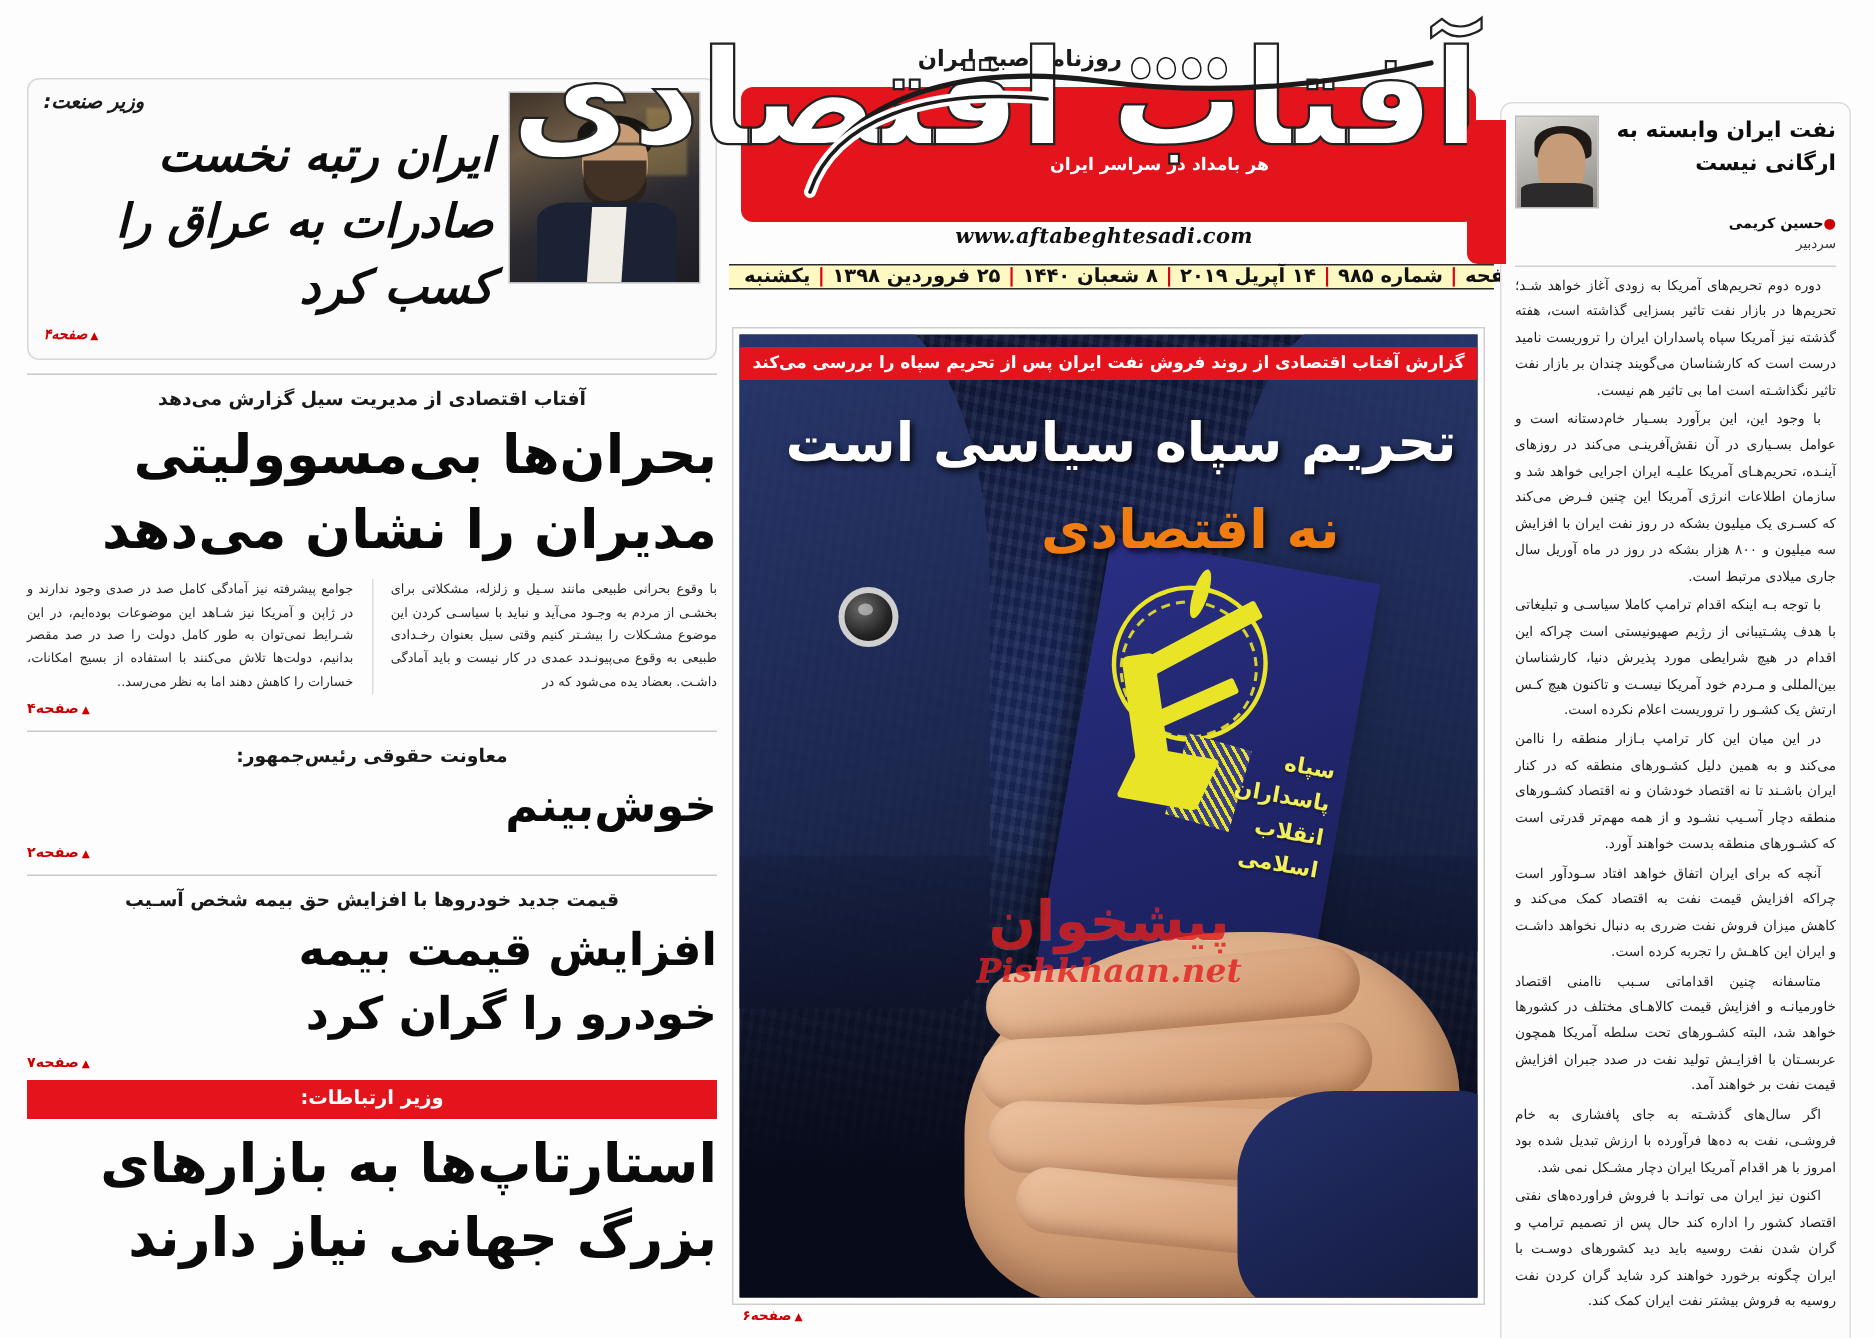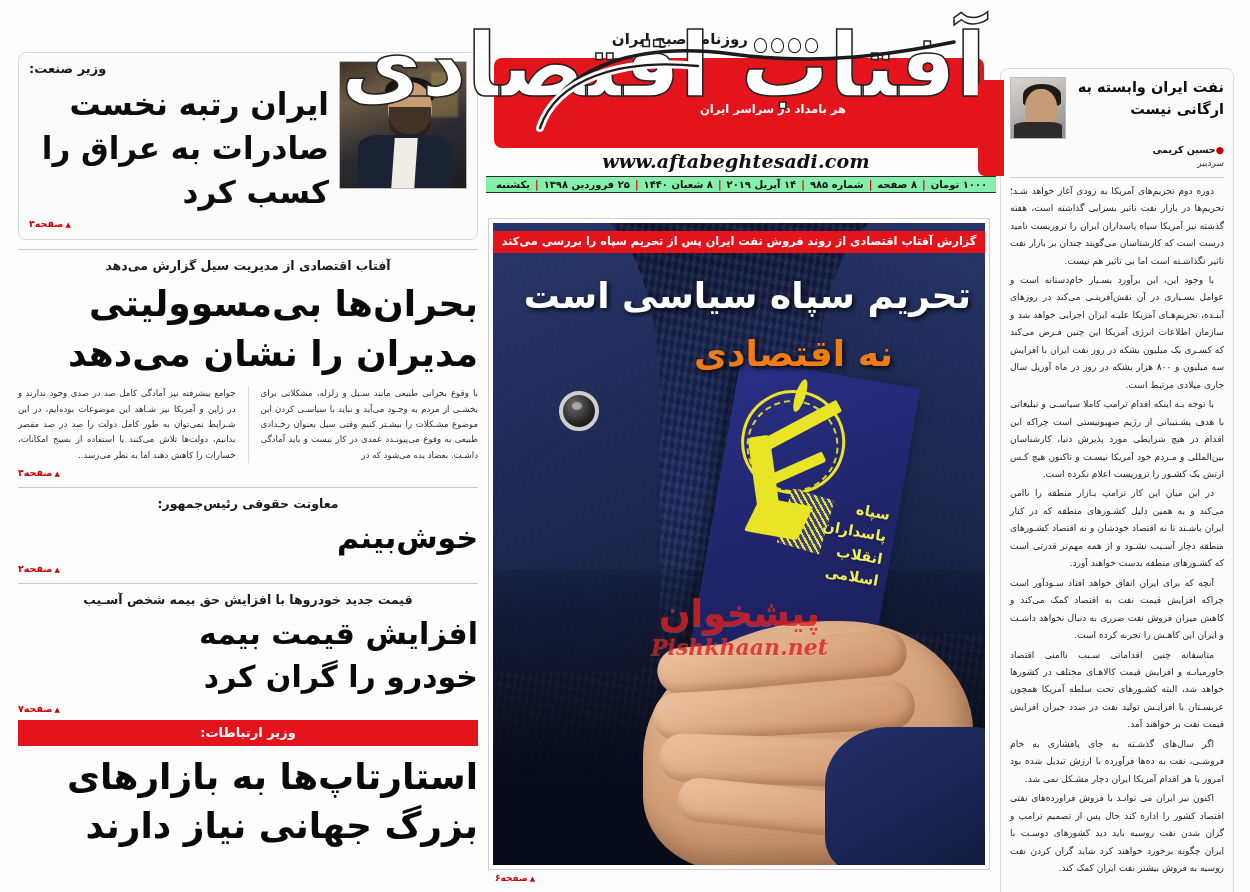--- a/index.html
+++ b/index.html
@@ -19,20 +19,21 @@
   }
 
   .box-card {
     border: 1px solid #d8d8d8;
     border-radius: 8px;
     background: #fbfbfb;
     padding: 8px 10px 10px 10px;
     display: flex; flex-direction: row;
     gap: 10px;
     position: relative;
+    font-style: italic;
   }
   .minister-photo {
     width: 128px; height: 128px; flex: 0 0 128px;
     border: 1px solid #bbb;
     background: linear-gradient(160deg,#3d3228 0%,#6b5a44 25%,#2b2a30 60%,#1c1c22 100%);
     position: relative; overflow: hidden;
   }
   .minister-photo .face {
     position: absolute; left: 38%; top: 16%;
     width: 44px; height: 52px; border-radius: 48% 48% 45% 45%;
@@ -158,32 +159,32 @@
     background: #fff; transform: rotate(-6deg);
   }
   .masthead-swash {
     position: absolute; left: 36px; top: 36px; z-index: 3;
   }
   .url-line {
     position: absolute; left: 0; top: 150px; width: 500px;
     text-align: center; direction: ltr;
     font-family: "DejaVu Serif", "Liberation Serif", serif;
     font-style: italic; font-weight: bold;
-    font-size: 19px; color: #111; letter-spacing: .2px;
+    font-size: 14px; color: #111; letter-spacing: .2px;
   }
   .dateline {
     position: absolute; left: 0px; top: 176px; width: 510px;
     border-top: 1.6px solid #2b2b2b;
     border-bottom: 1.6px solid #2b2b2b;
-    background: #86efac;
+    background: #fef9c3;
     height: 17px;
     display: flex; flex-direction: row-reverse;
     align-items: center; justify-content: flex-start;
     padding: 0 6px;
-    font-size: 10px; color: #111; font-weight: bold;
+    font-size: 13px; color: #111; font-weight: bold;
     gap: 0;
   }
   .dateline span { padding: 0 4px; white-space: nowrap; }
   .dateline .sep { color: #d01; padding: 0 1px; font-weight: bold; }
 
   
   .main-photo-wrap {
     position: absolute; left: 2px; top: 218px;
     width: 502px; height: 652px;
     border: 1px solid #cfcfcf; padding: 4px; background:#fff;

